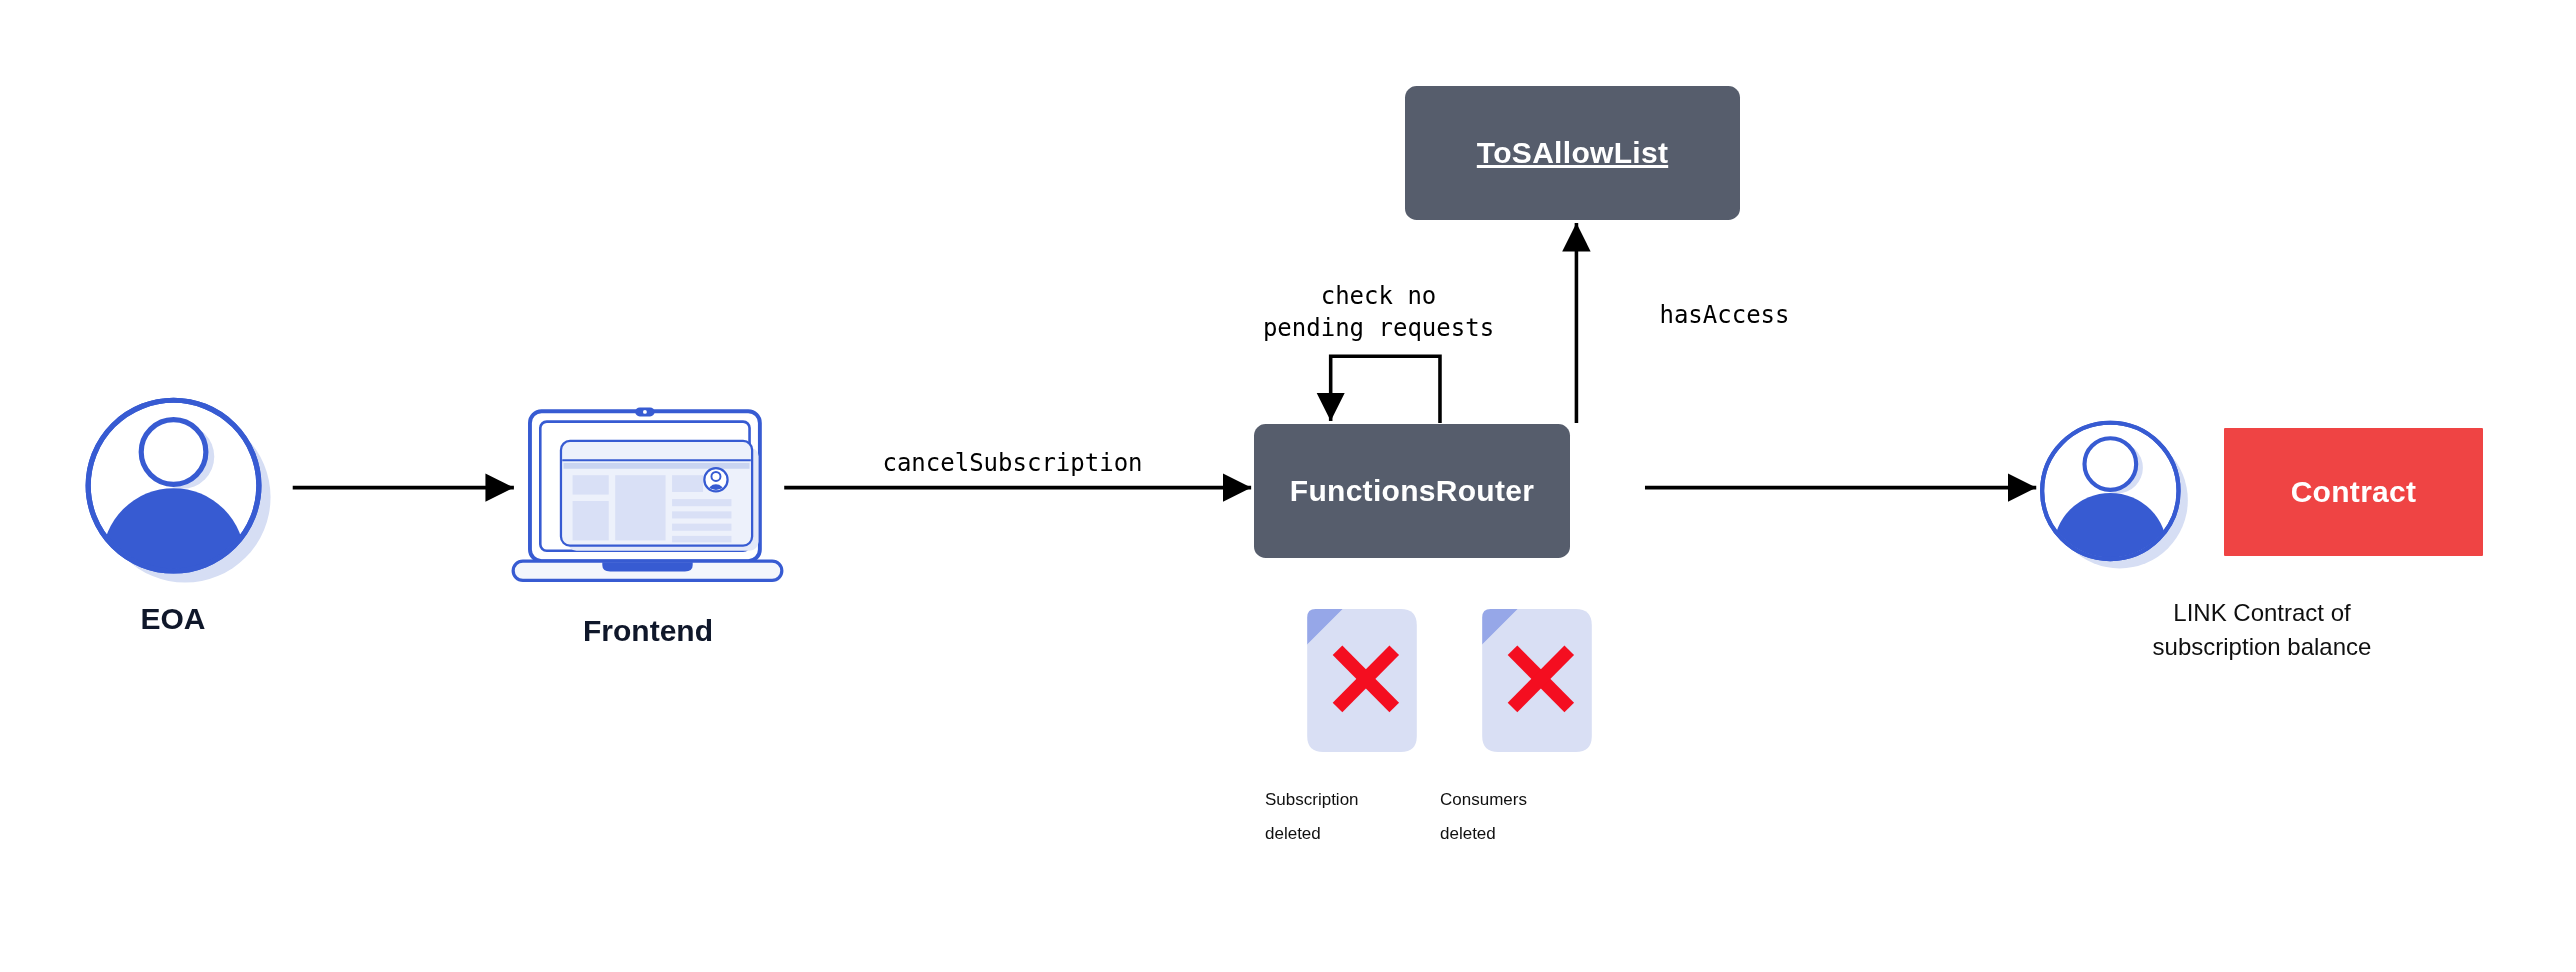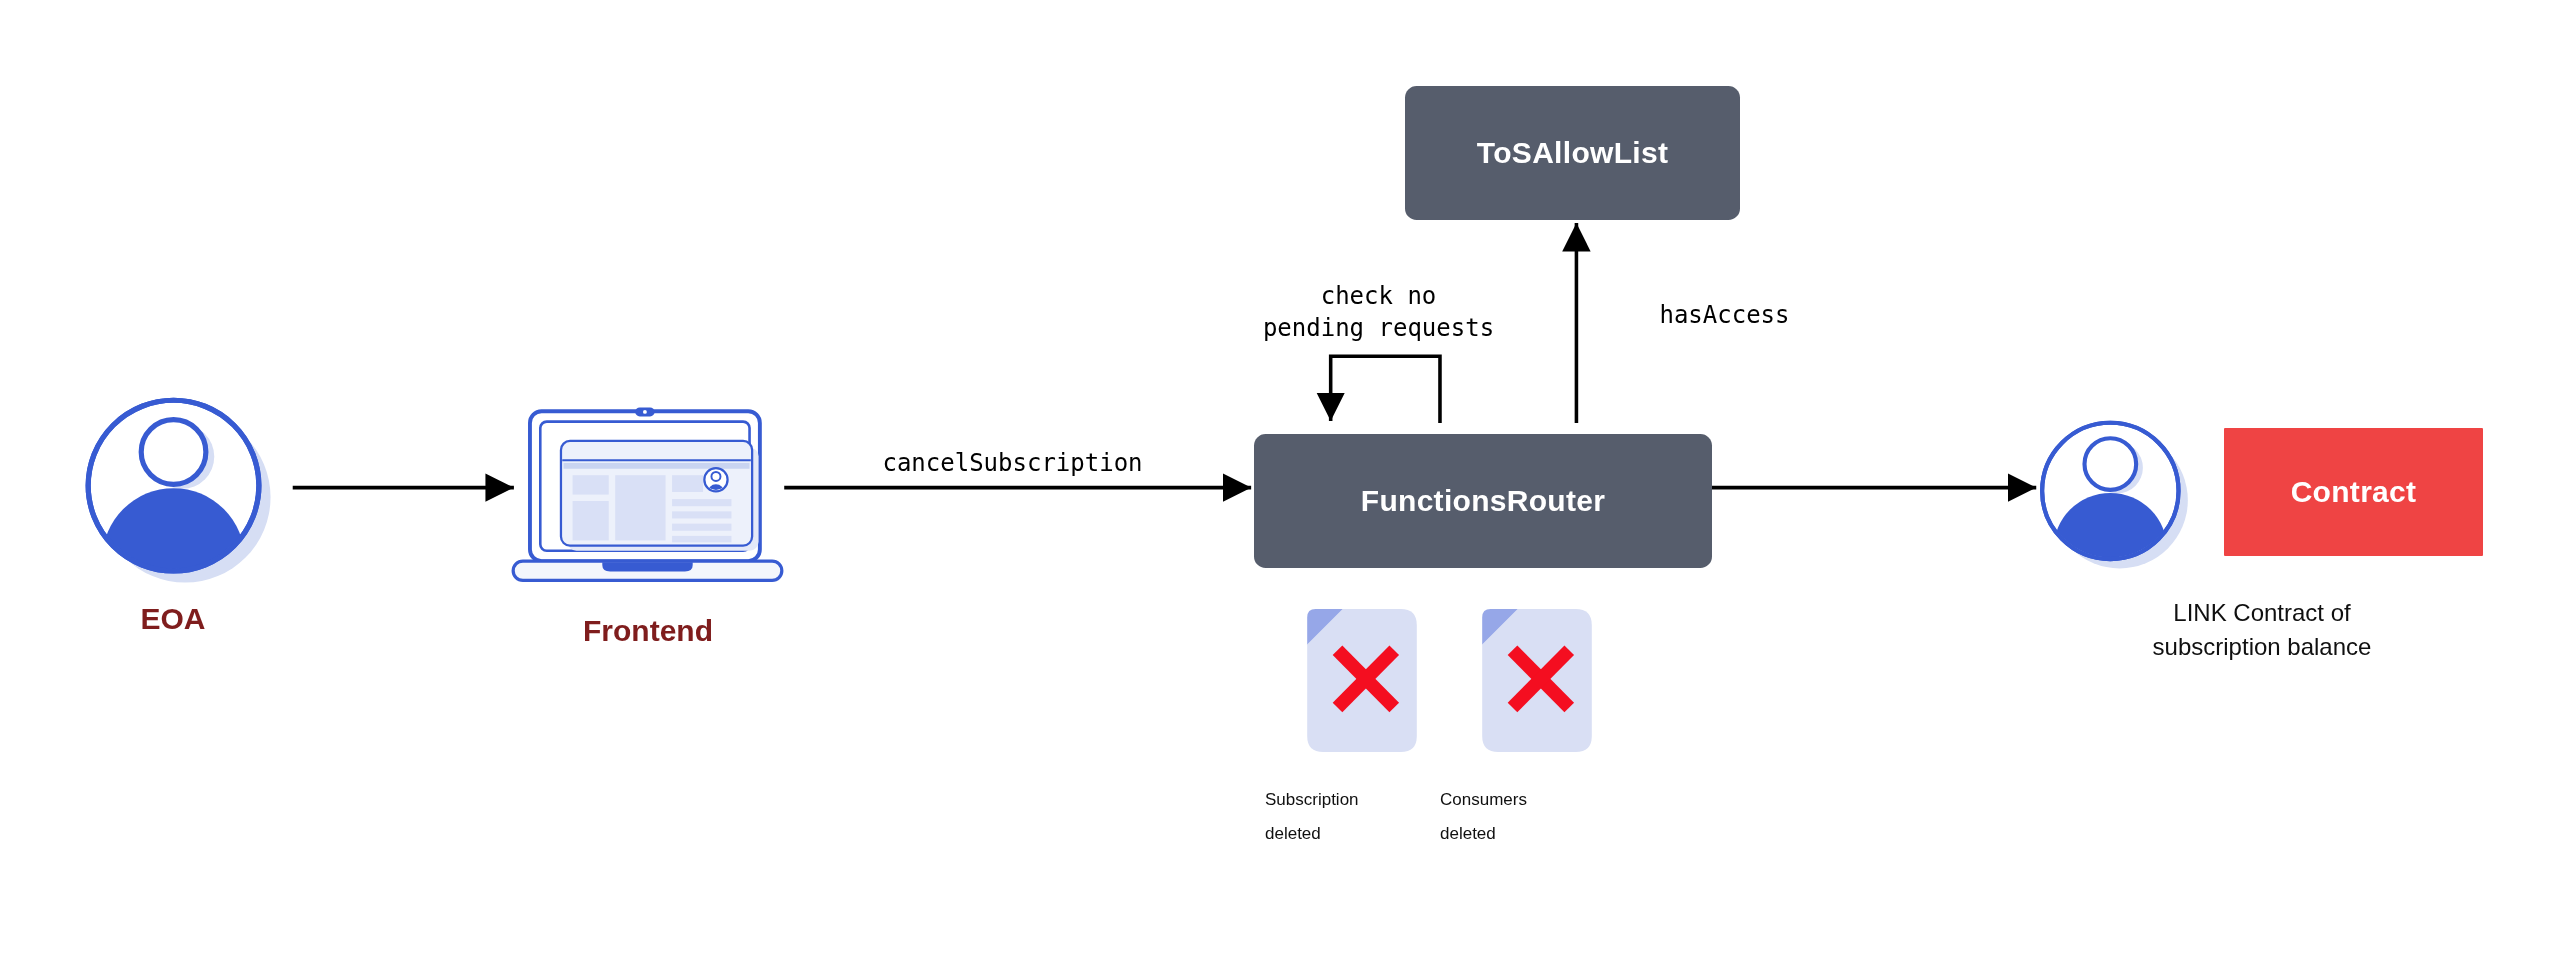--- a/index.html
+++ b/index.html
@@ -26,21 +26,21 @@
     border-radius: 11.6px;
   }
   .node-box.slate { background: #565D6C; }
   .node-box.navy  { background: #ef4444; border-radius: 1px; }
 
   .node-label {
     position: absolute;
     text-align: center;
     font-weight: 700;
     font-size: 30px;
-    color: #7f1d1d;
+    color: #0f172a;
   }
   .mono-label {
     position: absolute;
     font-family: "DejaVu Sans Mono", monospace;
     font-size: 24px;
     color: #000000;
     text-align: center;
     white-space: pre-line;
     line-height: 32px;
   }
@@ -126,24 +126,24 @@
     <rect x="8" y="246" width="416" height="30" rx="15" fill="#F3F6FC" stroke="#375BD2" stroke-width="5"></rect>
     <path d="M146 248 h140 v4 q0 10 -12 10 h-116 q-12 0 -12 -10 z" fill="#375BD2"></path>
   </svg>
   <div class="node-label" style="left:551px; top:602px; width:194px;margin-top:12px;">Frontend</div>
 
   <div class="mono-label" style="left:1249px; top:280px; width:259px;">check no
 pending requests</div>
   <div class="mono-label" style="left:851px; top:447px; width:323px;">cancelSubscription</div>
   <div class="mono-label left" style="left:1595px; top:299px; width:259px;">hasAccess</div>
 
-  <div class="node-box slate" style="left:1405px; top:86px; width:335px; height:134px;">
+  <div class="node-box slate" style="left:1405px; top:86px; width:335px; height:134px;text-decoration:underline;">
     <span>ToSAllowList</span>
   </div>
-  <div class="node-box slate" style="left:1254px; top:424px; width:458px; height:134px;margin-top:10px;">
+  <div class="node-box slate" style="left:1254px; top:424px; width:316px; height:134px;">
     <span>FunctionsRouter</span>
   </div>
   <div class="node-box navy" style="left:2224px; top:428px; width:259px; height:128px;">
     <span>Contract</span>
   </div>
 
   <svg class="abs" style="left:2038px; top:411px;" width="155" height="166" viewBox="0 0 300 320">
     <defs>
       <clipPath id="rcvClip">
           <circle cx="140" cy="154" r="129"></circle>

